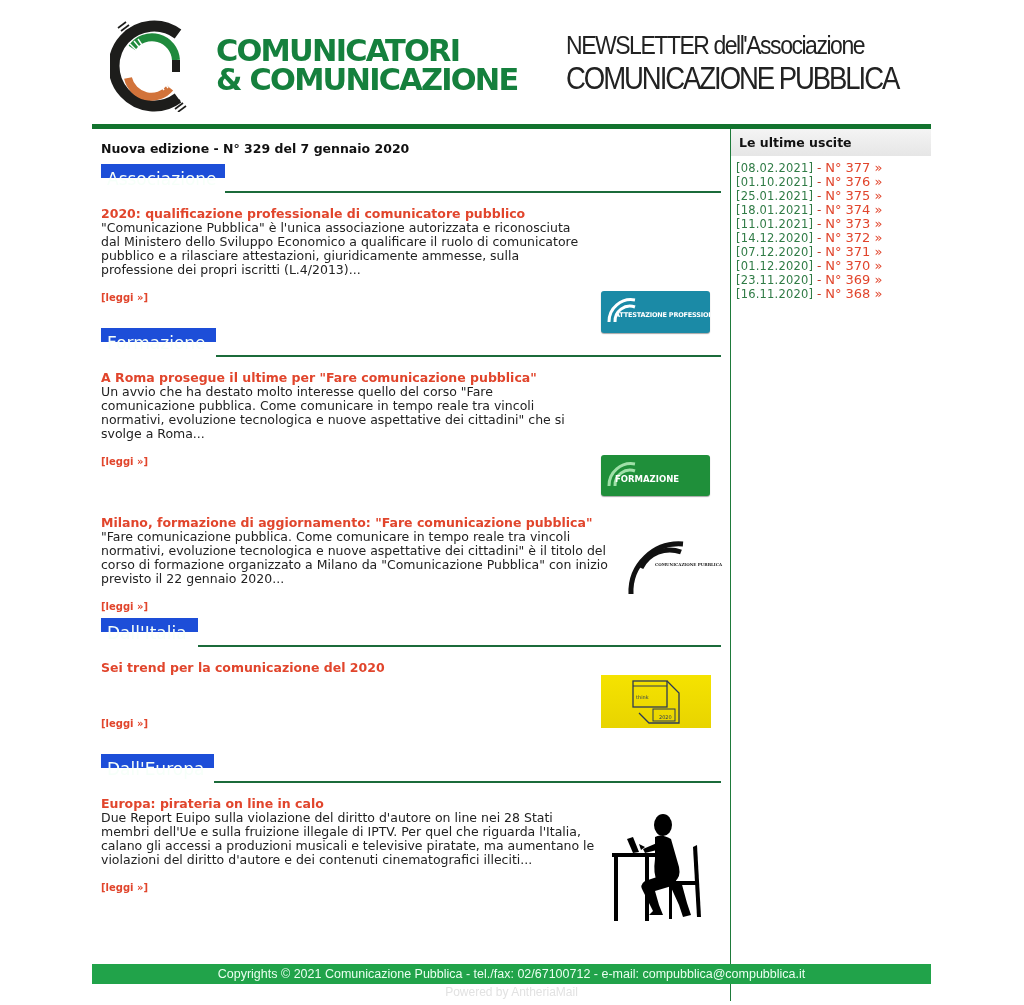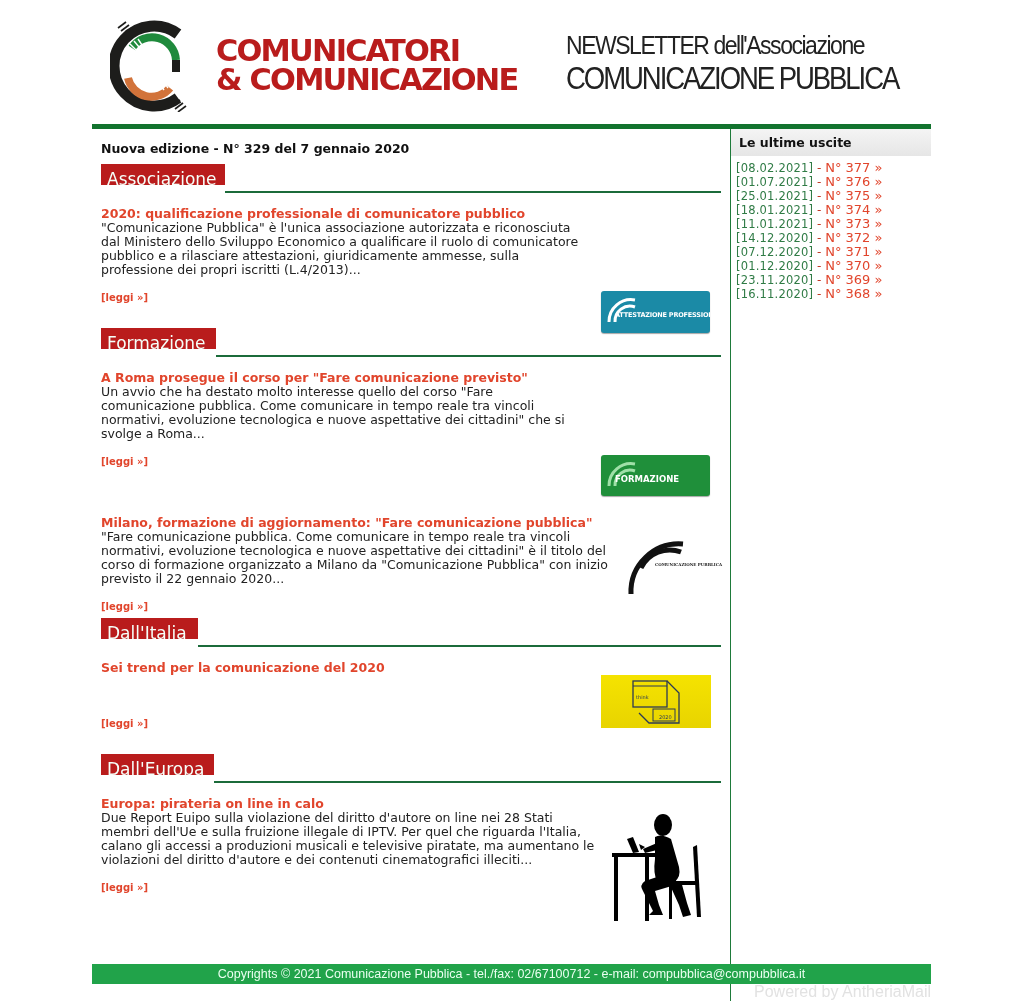--- a/index.html
+++ b/index.html
@@ -5,37 +5,37 @@
     * { box-sizing: border-box; margin: 0; padding: 0; }
     html, body { width: 1024px; height: 1005px; background: #ffffff; overflow: hidden; }
     body { font-family: "DejaVu Sans", sans-serif; color: #222; position: relative; }
 
     .page { position: absolute; left: 92px; top: 0; width: 839px; }
 
     
     .header { position: relative; height: 124px; }
     .logo-mark { position: absolute; left: 18px; top: 20px; width: 84px; height: 92px; }
     .logo-text { position: absolute; left: 124px; top: 36px; font-family: "DejaVu Sans", sans-serif;
-      font-weight: 900; font-size: 31px; line-height: 29px; letter-spacing: -1.8px; color: #b91c1c; }
+      font-weight: 900; font-size: 31px; line-height: 29px; letter-spacing: -1.8px; color: #15803d; }
     .logo-text span { display: block; transform: scaleX(0.98); transform-origin: left; }
     .nl-title { position: absolute; left: 474px; top: 30px; color: #222;
       font-family: "Liberation Sans Narrow", "Liberation Sans", sans-serif; font-weight: 300; }
     .nl-line1 { font-size: 25px; line-height: 30px; letter-spacing: -1.6px; white-space: nowrap; transform: scaleX(0.92); transform-origin: left; }
     .nl-line2 { font-size: 32px; line-height: 36px; letter-spacing: -2.4px; white-space: nowrap; transform: scaleX(0.86); transform-origin: left; }
 
     .topbar { position: absolute; top: 124px; left: 0; width: 839px; height: 5px; background: #12732e; }
 
     
     .main { position: absolute; top: 129px; left: 0; width: 638px; }
     .sidebar { position: absolute; top: 129px; left: 638px; width: 201px; height: 872px; border-left: 1px solid #1e7a3a; }
 
     .edition { position: absolute; left: 9px; top: 12px; font-size: 12.5px; font-weight: bold; color: #111; white-space: nowrap; }
 
     .section-head { position: absolute; left: 9px; width: 620px; height: 31px; }
-    .section-tab { position: absolute; left: 0; top: 0; height: 21px; padding: 0 6px; background: #b91c1c;
+    .section-tab { position: absolute; left: 0; top: 0; height: 14px; padding: 0 6px; background: #1d4ed8;
       color: #f6fff9; font-size: 17px; line-height: 31px; white-space: nowrap; }
     .section-rule { position: absolute; right: 0; bottom: 2px; height: 2px; background: #1b6b3a; }
 
     .article { position: absolute; left: 9px; width: 620px; }
     .art-title { color: #e1452c; font-weight: bold; font-size: 12.5px; line-height: 14px; white-space: nowrap; }
     .art-body { font-size: 12.5px; line-height: 14px; color: #222; }
     .art-more { color: #e1452c; font-weight: bold; font-size: 10px; line-height: 14px; position: absolute; left: 0; }
     .art-img { position: absolute; }
 
     
@@ -48,22 +48,22 @@
     .issues { padding: 5px 0 0 5px; }
     .issue { font-size: 12px; line-height: 14px; white-space: nowrap; }
     .issue-date { color: #2f7b45; font-size: 11.5px; letter-spacing: 0.2px; }
     .issue-sep { color: #c03a26; }
     .issue-num { color: #e1452c; font-size: 13px; }
 
     
     .footer { position: absolute; top: 964px; left: 0; width: 839px; height: 20px; background: #21a34a;
       color: #eafff0; font-size: 12.5px; line-height: 20px; text-align: center; white-space: nowrap;
       font-family: "Liberation Sans", sans-serif; }
-    .powered { position: absolute; top: 985px; left: 0; width: 839px; text-align: right; color: #e2e2e2;
-      font-size: 16px; line-height: 14px; font-family: "Liberation Sans", sans-serif; }
+    .powered { position: absolute; top: 985px; left: 0; width: 839px; text-align: center; color: #e2e2e2;
+      font-size: 12px; line-height: 14px; font-family: "Liberation Sans", sans-serif; }
   </style>
 </head>
 <body>
 
 <div class="page">
 
   <div class="header">
     <svg class="logo-mark" viewBox="0 0 84 92">
 
       <path d="M68 14 A40 40 0 1 0 68 78" fill="none" stroke="#1d1d1b" stroke-width="11"></path>
@@ -119,21 +119,21 @@
         </svg>
         <div class="badge-label" style="left:14px; top:20px; font-size:6.5px; letter-spacing:-0.2px;">ATTESTAZIONE PROFESSIONALE</div>
       </div>
     </div>
 
     <div class="section-head" style="top:199px;">
       <div class="section-tab" style="width:115px;">Formazione</div>
       <div class="section-rule" style="left:115px;"></div>
     </div>
     <div class="article" style="top:242px;">
-      <div class="art-title">A Roma prosegue il corso per "Fare comunicazione previsto"</div>
+      <div class="art-title">A Roma prosegue il ultime per "Fare comunicazione pubblica"</div>
       <div class="art-body" style="width:480px;">Un avvio che ha destato molto interesse quello del corso "Fare comunicazione pubblica. Come comunicare in tempo reale tra vincoli normativi, evoluzione tecnologica e nuove aspettative dei cittadini" che si svolge a Roma...</div>
       <div class="art-more" style="top:84px;">[leggi »]</div>
       <div class="art-img badge" style="left:500px; top:14px; width:109px; height:41px; background:#1f8f3a;">
         <svg style="position:absolute;left:4px;top:3px;" width="34" height="30" viewBox="0 0 34 30">
           <path d="M4 28 A22 22 0 0 1 30 6" fill="none" stroke="#9fe0a8" stroke-width="3"></path>
           <path d="M10 28 A15 15 0 0 1 30 13" fill="none" stroke="#9fe0a8" stroke-width="3"></path>
         </svg>
         <div class="badge-label" style="left:14px; top:19px; font-size:8.5px;">FORMAZIONE</div>
       </div>
     </div>
@@ -200,21 +200,21 @@
         <path d="M84 38 L88 36 L92 108 L88 108 Z" fill="#000"></path>
         <rect x="60" y="76" width="3" height="34" fill="#000"></rect>
       </svg>
     </div>
   </div>
 
   <div class="sidebar">
     <div class="side-head">Le ultime uscite</div>
     <div class="issues">
       <div class="issue"><span class="issue-date">[08.02.2021]</span><span class="issue-sep"> - </span><span class="issue-num">N° 377 »</span></div>
-      <div class="issue"><span class="issue-date">[01.07.2021]</span><span class="issue-sep"> - </span><span class="issue-num">N° 376 »</span></div>
+      <div class="issue"><span class="issue-date">[01.10.2021]</span><span class="issue-sep"> - </span><span class="issue-num">N° 376 »</span></div>
       <div class="issue"><span class="issue-date">[25.01.2021]</span><span class="issue-sep"> - </span><span class="issue-num">N° 375 »</span></div>
       <div class="issue"><span class="issue-date">[18.01.2021]</span><span class="issue-sep"> - </span><span class="issue-num">N° 374 »</span></div>
       <div class="issue"><span class="issue-date">[11.01.2021]</span><span class="issue-sep"> - </span><span class="issue-num">N° 373 »</span></div>
       <div class="issue"><span class="issue-date">[14.12.2020]</span><span class="issue-sep"> - </span><span class="issue-num">N° 372 »</span></div>
       <div class="issue"><span class="issue-date">[07.12.2020]</span><span class="issue-sep"> - </span><span class="issue-num">N° 371 »</span></div>
       <div class="issue"><span class="issue-date">[01.12.2020]</span><span class="issue-sep"> - </span><span class="issue-num">N° 370 »</span></div>
       <div class="issue"><span class="issue-date">[23.11.2020]</span><span class="issue-sep"> - </span><span class="issue-num">N° 369 »</span></div>
       <div class="issue"><span class="issue-date">[16.11.2020]</span><span class="issue-sep"> - </span><span class="issue-num">N° 368 »</span></div>
     </div>
   </div>

